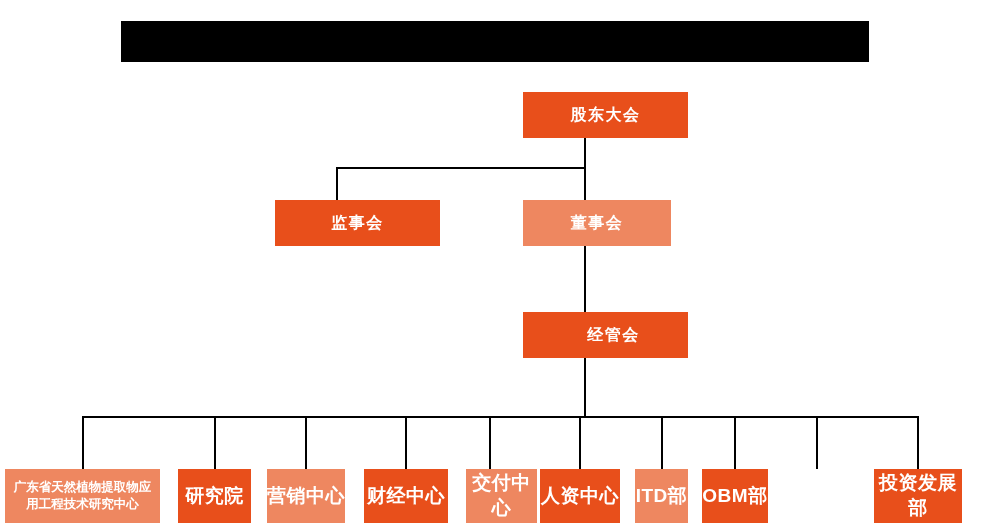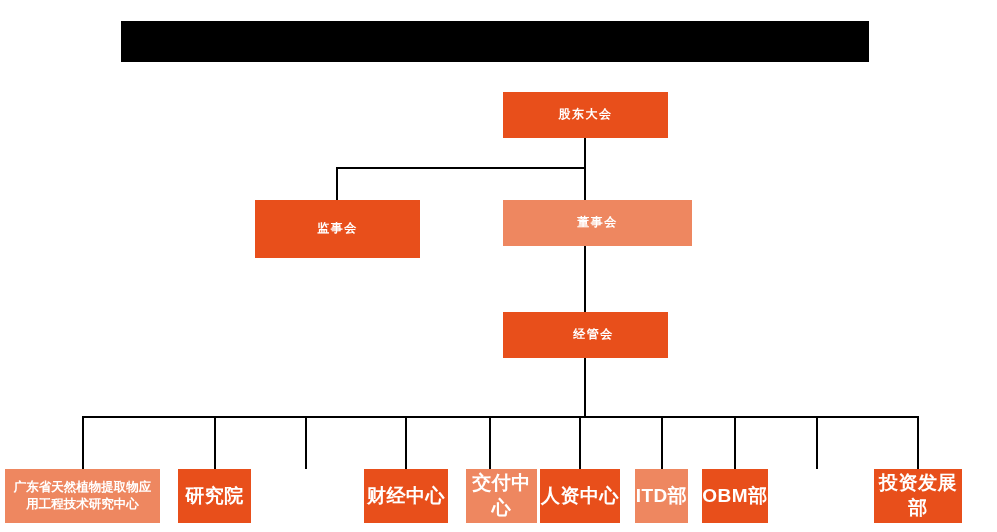--- a/index.html
+++ b/index.html
@@ -29,21 +29,21 @@
     align-items: center;
     justify-content: center;
     color: #ffffff;
     font-weight: bold;
     text-align: center;
     box-sizing: border-box;
     line-height: 1.3;
   }
   .node.primary   { background: #E84F1B; }
   .node.secondary { background: #EE8760; }
-  .lvl { font-size: 12px; letter-spacing: 1.5px; }
+  .lvl { font-size: 16px; letter-spacing: 1.5px; margin-left: 20px; }
   .dept { top: 469px; height: 54px; font-size: 19px; letter-spacing: 0.5px; }
   .dept.long { font-size: 12.5px; letter-spacing: 0; padding: 2px 3px; line-height: 1.35; }
   .line {
     position: absolute;
     background: #000000;
   }
 </style>
 </head>
 <body>
 
@@ -64,27 +64,28 @@
   <div class="line" style="left:405px; top:416px; width:2px; height:53px;"></div>
   <div class="line" style="left:489px; top:416px; width:2px; height:53px;"></div>
   <div class="line" style="left:579px; top:416px; width:2px; height:53px;"></div>
   <div class="line" style="left:661px; top:416px; width:2px; height:53px;"></div>
   <div class="line" style="left:734px; top:416px; width:2px; height:53px;"></div>
   <div class="line" style="left:816px; top:416px; width:2px; height:53px;"></div>
   <div class="line" style="left:917px; top:416px; width:2px; height:53px;"></div>
 
   <div class="node primary lvl" style="left:503px; top:92px; width:165px; height:46px;">股东大会</div>
 
-  <div class="node primary lvl" style="left:255px; top:200px; width:165px; height:58px;">监事会</div>
-  <div class="node secondary lvl" style="left:503px; top:200px; width:189px; height:46px;">董事会</div>
+  <div class="node primary lvl" style="left:255px; top:200px; width:165px; height:46px;">监事会</div>
+  <div class="node secondary lvl" style="left:503px; top:200px; width:148px; height:46px;">董事会</div>
 
   <div class="node primary lvl" style="left:503px; top:312px; width:165px; height:46px;padding-left:16px;">经管会</div>
 
   <div class="node secondary dept long" style="left:5px; width:155px;">广东省天然植物提取物应用工程技术研究中心</div>
   <div class="node primary dept" style="left:178px; width:73px;">研究院</div>
+  <div class="node secondary dept" style="left:267px; width:78px;">营销中心</div>
   <div class="node primary dept" style="left:364px; width:84px;">财经中心</div>
   <div class="node secondary dept" style="left:454px; width:71px;margin-left:12px;">交付中心</div>
   <div class="node primary dept" style="left:540px; width:80px;">人资中心</div>
   <div class="node secondary dept" style="left:635px; width:53px;">ITD部</div>
   <div class="node primary dept" style="left:702px; width:66px;">OBM部</div>
   <div class="node primary dept" style="left:874px; width:88px;">投资发展部</div>
 
 </div>
 
 </body></html>

